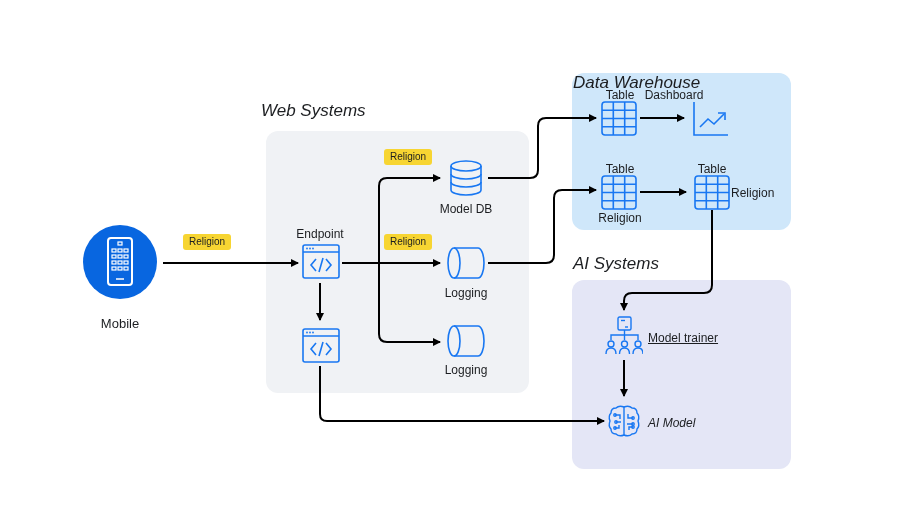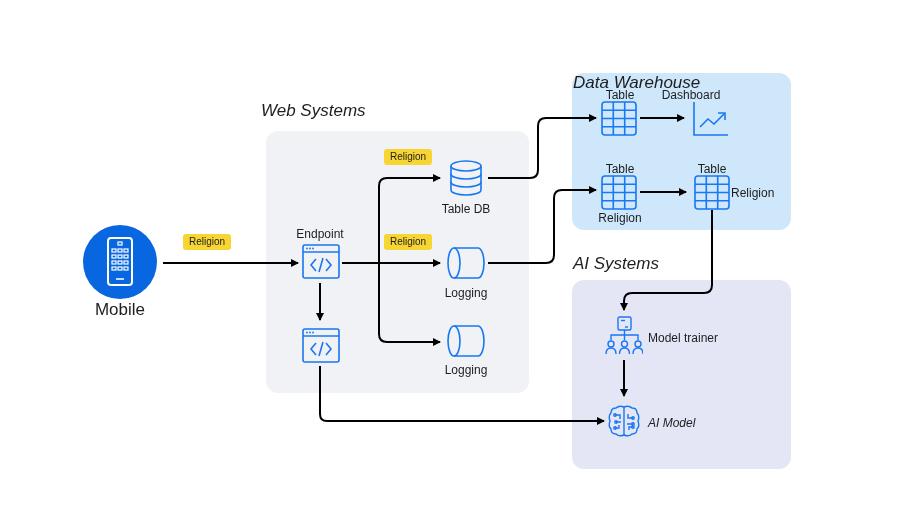--- a/index.html
+++ b/index.html
@@ -59,21 +59,21 @@
       <rect x="29" y="36" width="4" height="3"></rect>
         <rect x="35" y="36" width="4" height="3"></rect>
         <rect x="41" y="36" width="4" height="3"></rect>
       <rect x="29" y="42" width="4" height="3"></rect>
         <rect x="35" y="42" width="4" height="3"></rect>
         <rect x="41" y="42" width="4" height="3"></rect>
     </g>
     <line x1="33" y1="54" x2="41" y2="54" stroke="#fff" stroke-width="1.5"></line>
   </svg>
 </div>
-<div class="lbl" style="left:80px;top:300px;width:80px;font-size:17px;">Mobile</div>
+<div class="lbl" style="left:80px;top:316px;width:80px;font-size:13px;">Mobile</div>
 
 <div class="tag" style="left:183px;top:234px;">Religion</div>
 <div class="tag" style="left:384px;top:149px;">Religion</div>
 <div class="tag" style="left:384px;top:234px;">Religion</div>
 
 <div class="lbl" style="left:290px;top:227px;width:60px;">Endpoint</div>
 <svg class="abs" style="left:302px;top:244px;" width="38" height="36">
   <rect x="1" y="1" width="36" height="33" rx="2" fill="none" stroke="#1877f2" stroke-width="1.6"></rect>
   <line x1="1" y1="8" x2="37" y2="8" stroke="#1877f2" stroke-width="1.4"></line>
   <circle cx="5" cy="4.5" r="0.9" fill="#1877f2"></circle>
@@ -92,21 +92,21 @@
 </svg>
 
 <svg class="abs" style="left:449px;top:159px;" width="34" height="38">
   <g fill="none" stroke="#1877f2" stroke-width="1.6">
     <ellipse cx="17" cy="7" rx="15" ry="5"></ellipse>
     <path d="M2,7 L2,31 A15,5 0 0 0 32,31 L32,7"></path>
     <path d="M2,15 A15,5 0 0 0 32,15"></path>
     <path d="M2,23 A15,5 0 0 0 32,23"></path>
   </g>
 </svg>
-<div class="lbl" style="left:436px;top:202px;width:60px;">Table DB</div>
+<div class="lbl" style="left:436px;top:202px;width:60px;">Model DB</div>
 
 <svg class="abs" style="left:446px;top:246px;" width="40" height="34">
   <g fill="none" stroke="#1877f2" stroke-width="1.6">
     <ellipse cx="8" cy="17" rx="6" ry="15"></ellipse>
     <path d="M8,2 L32,2 A6,15 0 0 1 32,32 L8,32"></path>
   </g>
 </svg>
 <div class="lbl" style="left:436px;top:286px;width:60px;">Logging</div>
 
 <svg class="abs" style="left:446px;top:324px;" width="40" height="34">
@@ -122,21 +122,21 @@
   <g fill="none" stroke="#1877f2" stroke-width="1.6">
     <rect x="1" y="1" width="34" height="33" rx="3"></rect>
     <line x1="12.3" y1="1" x2="12.3" y2="34"></line>
       <line x1="23.7" y1="1" x2="23.7" y2="34"></line>
     <line x1="1" y1="9.25" x2="35" y2="9.25"></line>
       <line x1="1" y1="17.5" x2="35" y2="17.5"></line>
       <line x1="1" y1="25.75" x2="35" y2="25.75"></line>
   </g>
 </svg>
 
-<div class="lbl" style="left:661px;top:88px;width:60px;">Dashboard</div>
+<div class="lbl" style="left:644px;top:88px;width:60px;">Dashboard</div>
 <svg class="abs" style="left:692px;top:101px;" width="38" height="36">
   <g fill="none" stroke="#1877f2" stroke-width="1.6">
     <path d="M2,1 L2,34 L36,34"></path>
     <path d="M8,26 L16,18 L22,23 L32,13"></path>
     <path d="M26,12 L33,12 L33,19"></path>
   </g>
 </svg>
 
 <div class="lbl" style="left:595px;top:162px;width:50px;">Table</div>
 <svg class="abs" style="left:601px;top:175px;" width="36" height="35">
@@ -173,21 +173,21 @@
     <path d="M6,24 L6,19 L33,19 L33,24"></path>
       <line x1="19.5" y1="19" x2="19.5" y2="24"></line>
     <circle cx="6" cy="28" r="3"></circle>
       <path d="M1,38 Q1,32 6,32 Q11,32 11,38"></path>
     <circle cx="19.5" cy="28" r="3"></circle>
       <path d="M14.5,38 Q14.5,32 19.5,32 Q24.5,32 24.5,38"></path>
     <circle cx="33" cy="28" r="3"></circle>
       <path d="M28,38 Q28,32 33,32 Q38,32 38,38"></path>
   </g>
 </svg>
-<div class="lbl" style="left:648px;top:331px;text-align:right;">Model trainer</div>
+<div class="lbl" style="left:648px;top:331px;text-align:right;text-decoration:underline;">Model trainer</div>
 
 <svg class="abs" style="left:607px;top:404px;" width="34" height="34">
   <g fill="none" stroke="#1877f2" stroke-width="1.4">
     <path d="M17,3 Q12,1 9,4 Q4,4 4,9 Q1,12 3,17 Q1,22 4,25 Q4,30 9,30 Q12,33 17,31 Q22,33 25,30 Q30,30 30,25 Q33,22 31,17 Q33,12 30,9 Q30,4 25,4 Q22,1 17,3 Z"></path>
     <line x1="17" y1="3" x2="17" y2="31"></line>
     <path d="M8,11 L13,11 L13,15 M9,18 L14,18 M8,24 L12,24 L12,21 M21,10 L21,14 L26,14 M20,20 L26,20 M22,26 L22,23 L26,23"></path>
     <circle cx="8" cy="11" r="1.2"></circle>
       <circle cx="9" cy="18" r="1.2"></circle>
       <circle cx="8" cy="24" r="1.2"></circle>
     <circle cx="26" cy="14" r="1.2"></circle>

